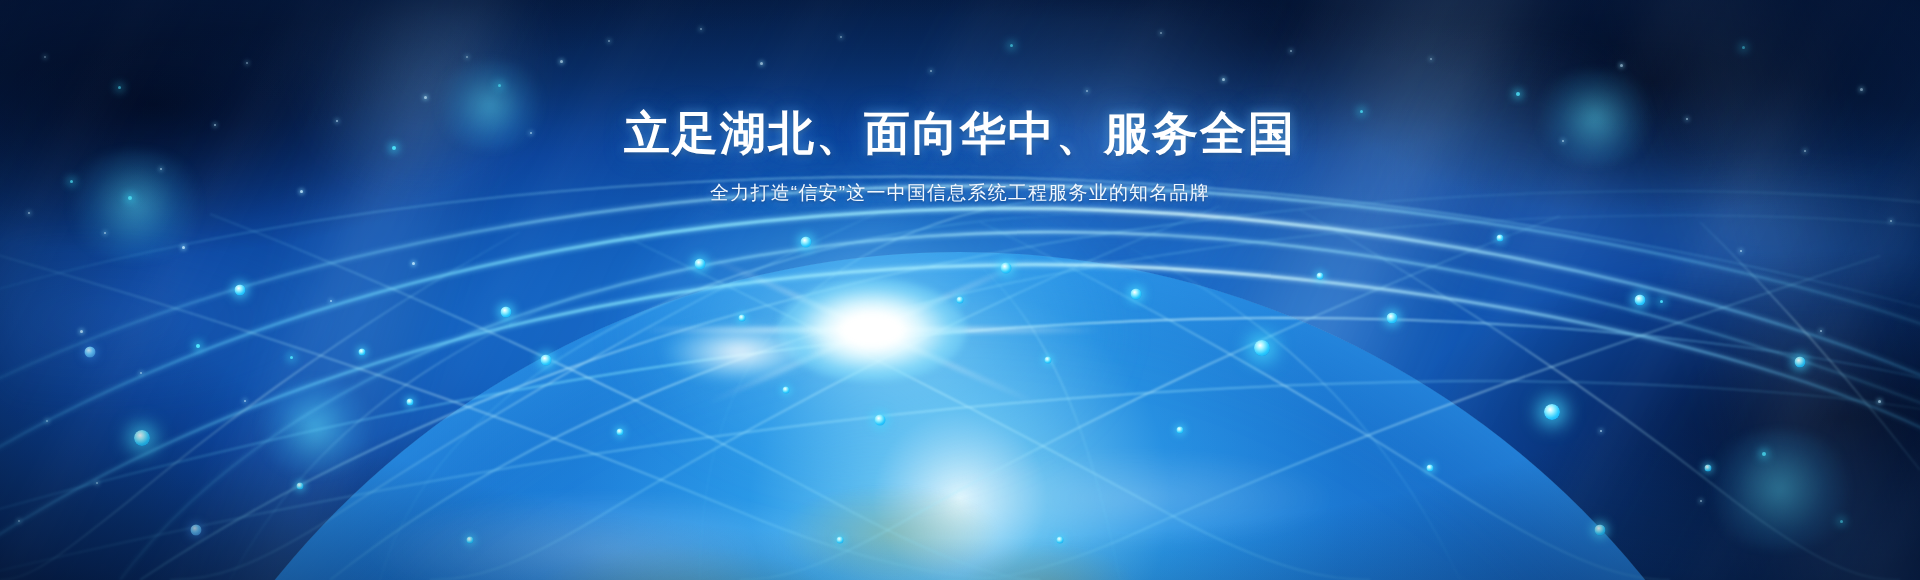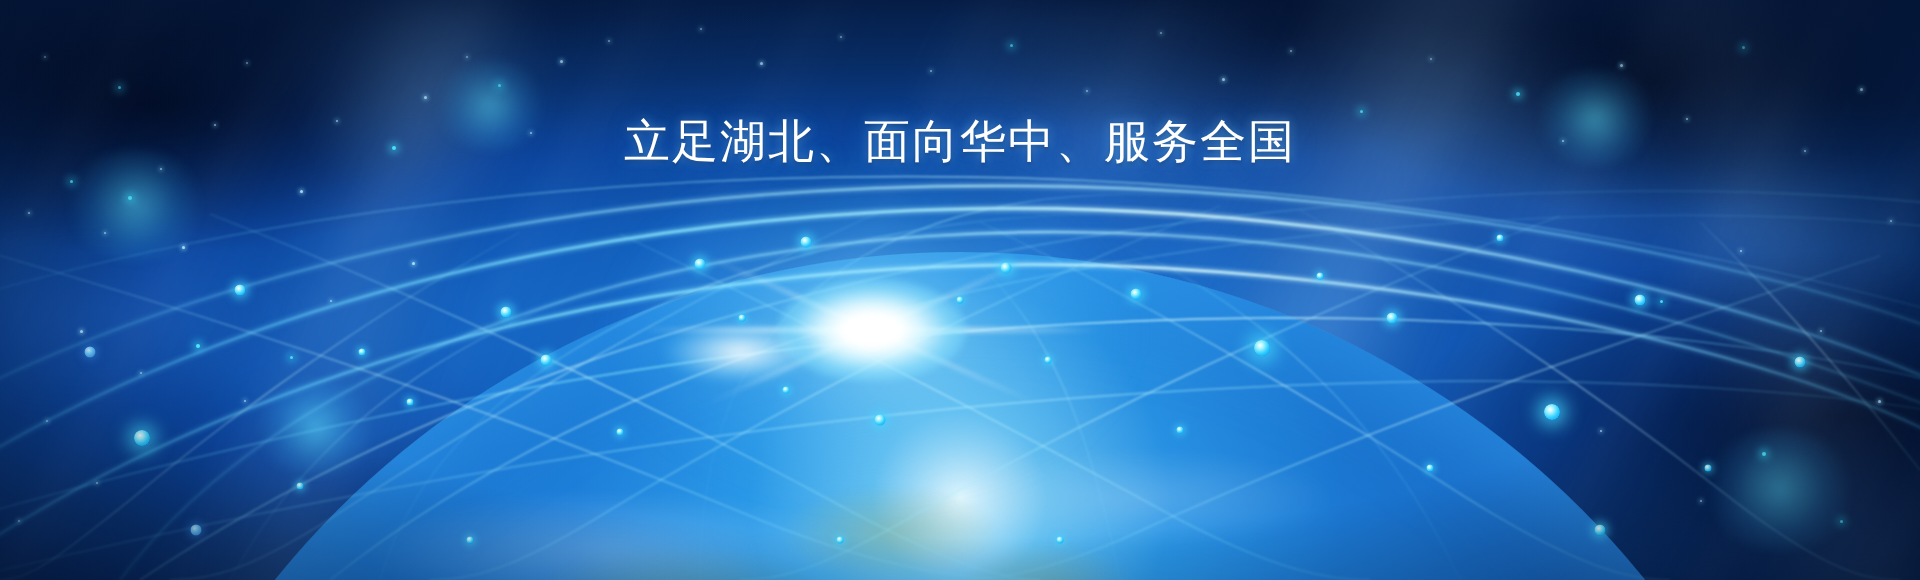--- a/index.html
+++ b/index.html
@@ -243,24 +243,24 @@
   
   .copy {
     position: absolute;
     left: 0;
     right: 0;
     top: 104px;
     text-align: center;
     z-index: 40;
   }
   .headline {
-    margin: 12px;
+    margin: 4px;
     font-size: 46px;
     line-height: 1.12;
-    font-weight: normal;
+    font-weight: bold;
     letter-spacing: 2px;
     color: #ffffff;
     text-shadow:
       0 0 10px rgba(120,200,255,0.55),
       0 0 26px rgba(60,160,255,0.40),
       0 2px 4px rgba(0,20,60,0.55);
     white-space: nowrap;
   }
   .subline {
     margin: 20px 0 0 0;
@@ -472,15 +472,16 @@
     <div class="node small" style="left:840px;  top:540px;"></div>
     <div class="node small" style="left:1060px; top:540px;"></div>
     <div class="node mid" style="left:1800px; top:362px;"></div>
   </div>
 
   <div class="topshade"></div>
   <div class="vignette"></div>
 
   <div class="copy">
     <h1 class="headline">立足湖北、面向华中、服务全国</h1>
+    <p class="subline">全力打造“信安”这一中国信息系统工程服务业的知名品牌</p>
   </div>
 
 </div>
 
 </body></html>

